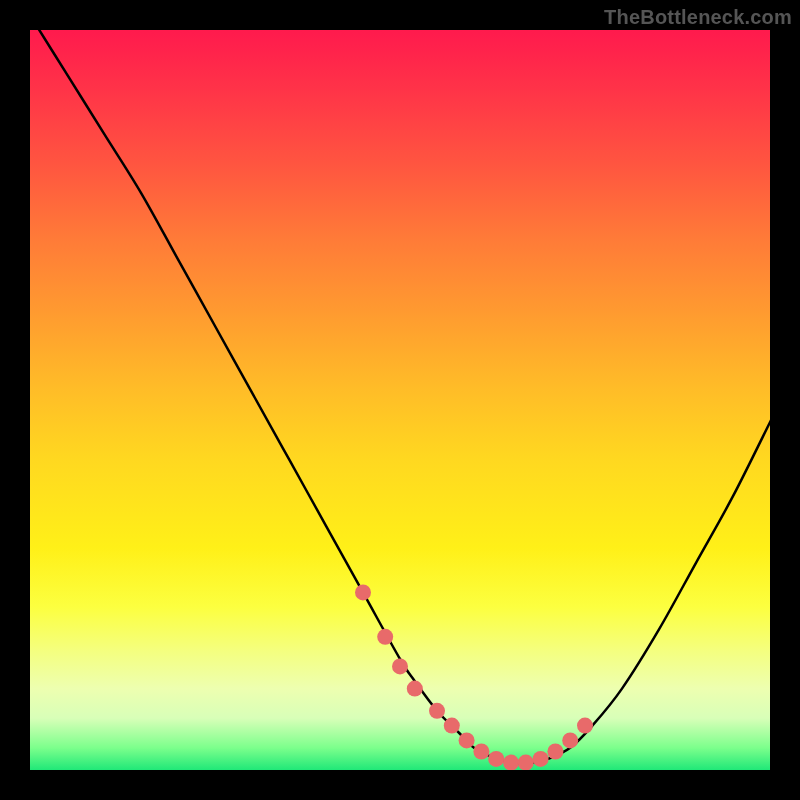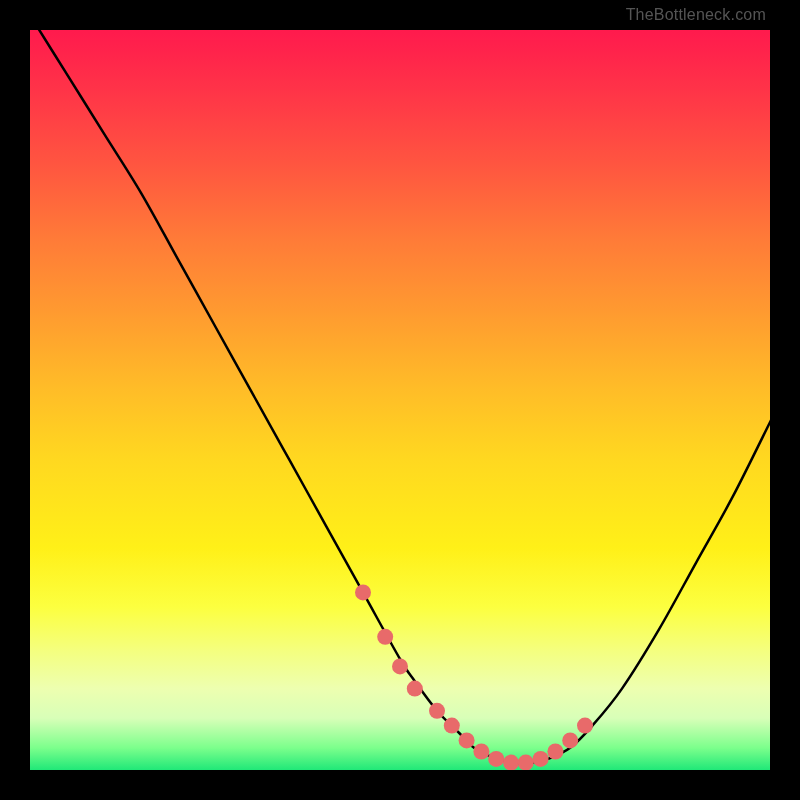--- a/index.html
+++ b/index.html
@@ -7,24 +7,24 @@
     width: 800px;
     height: 800px;
     background: #000;
     position: relative;
     font-family: Arial, sans-serif;
     overflow: hidden;
   }
   .watermark {
     position: absolute;
     top: 6px;
-    right: 34px;
+    right: 8px;
     color: #555;
-    font-size: 16px;
-    font-weight: 400;
+    font-size: 20px;
+    font-weight: 700;
     letter-spacing: 0.2px;
     z-index: 10;
   }
   .plot-area {
     position: absolute;
     left: 30px;
     top: 30px;
     width: 740px;
     height: 740px;
   }

